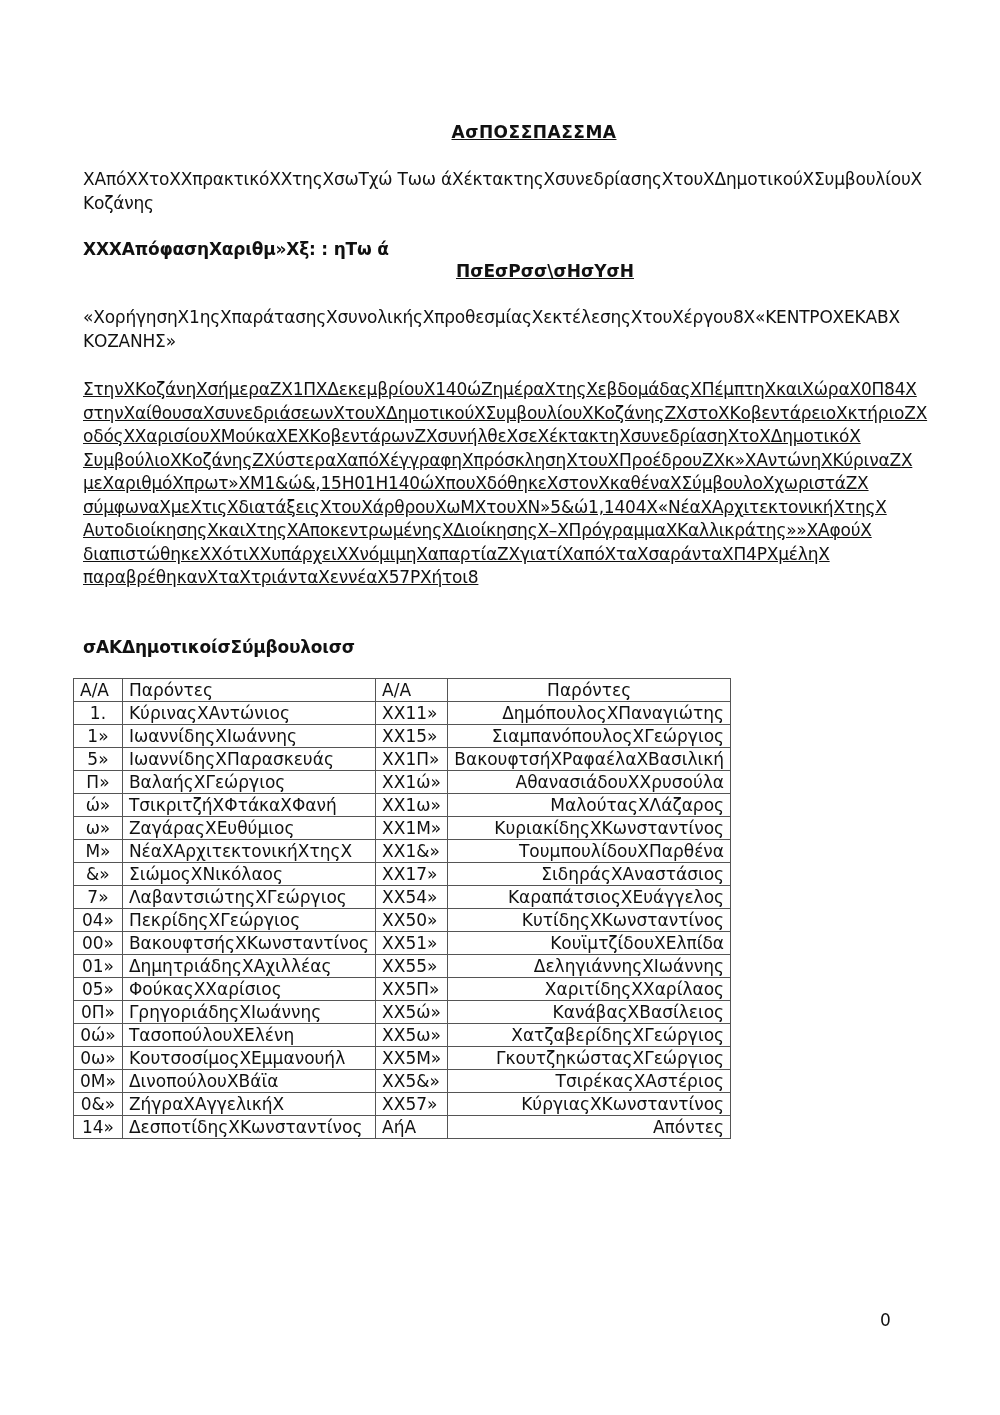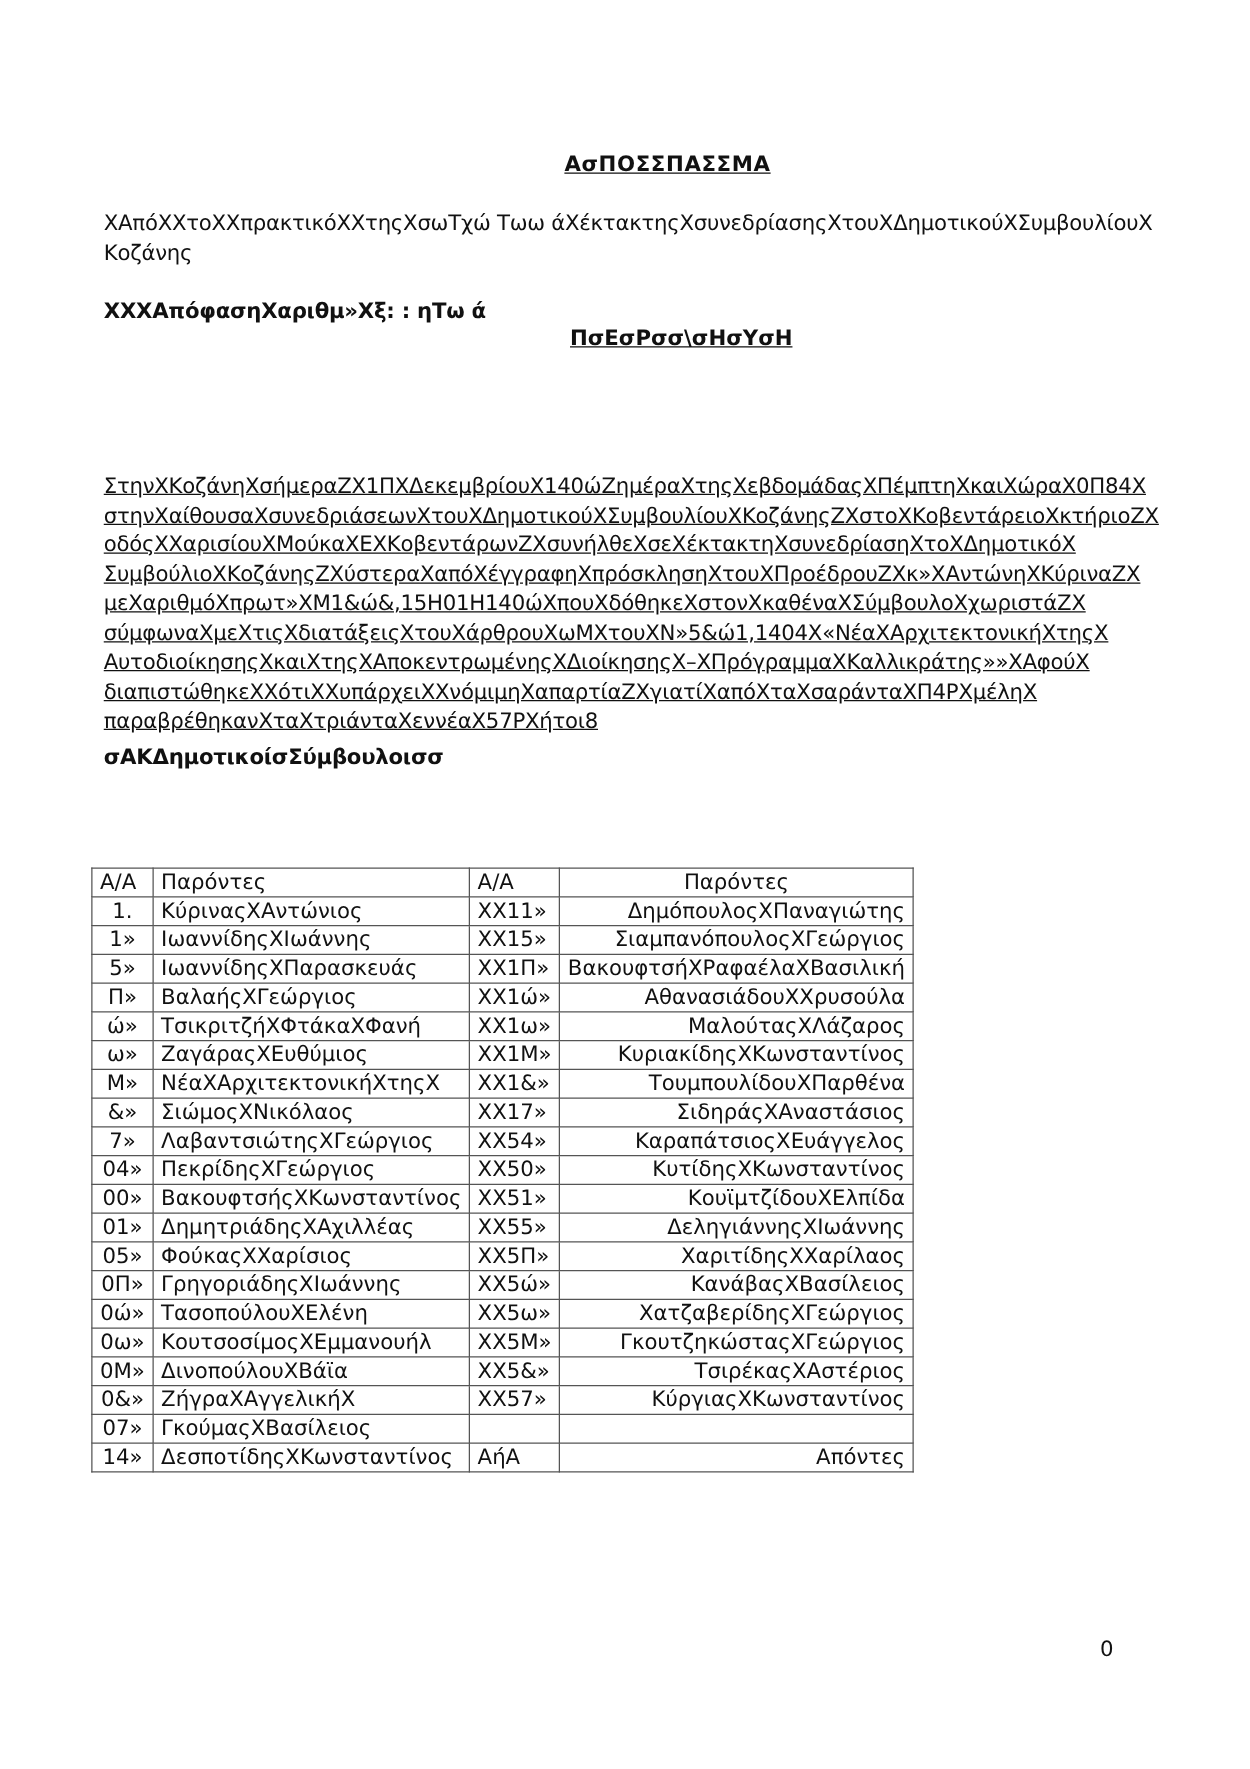--- a/index.html
+++ b/index.html
@@ -15,25 +15,25 @@
   .para {
     position: absolute; left: 83px; width: 840px; font-size: 17px; line-height: 23.5px;
     letter-spacing: -0.2px;
   }
   .p-extract { top: 168px; }
   .p-decision { top: 238px; }
   .p-subject { position: absolute; left: 0; width: 1000px; top: 261px; text-align: center;
     font-size: 17px; font-weight: bold; text-decoration: underline; padding-left: 90px; box-sizing: border-box; }
   .p-grant { top: 306px; }
   .p-body { top: 378px; text-decoration: underline; }
-  .p-councillors { top: 595px; font-weight: normal; }
+  .p-councillors { top: 636px; font-weight: normal; }
   .bold { font-weight: bold; }
   table.att {
     position: absolute; left: 73px; top: 678px; width: 636px;
-    border-collapse: collapse; font-size: 17px; margin-top: 16px;
+    border-collapse: collapse; font-size: 17px;
   }
   table.att td {
     border: 1px solid #555555; height: 22px; padding: 0 6px; line-height: 22px;
     white-space: nowrap; overflow: hidden;
   }
   .c1 { width: 70px; text-align: center; }
   .c2 { width: 296px; }
   .c3 { width: 70px; }
   .c4 { width: 300px; text-align: right; }
   .hdr-center { text-align: center; }
@@ -45,20 +45,21 @@
 <div class="page">
 
   <div class="title">ΑσΠΟΣΣΠΑΣΣΜΑ</div>
 
   <div class="para p-extract">ΧΑπόΧΧτοΧΧπρακτικόΧΧτηςΧσωΤχώ Τωω άΧέκτακτηςΧσυνεδρίασηςΧτουΧΔημοτικούΧΣυμβουλίουΧ Κοζάνης</div>
 
   <div class="para p-decision bold">ΧΧΧΑπόφασηΧαριθμ»Χξ: : ηΤω ά</div>
 
   <div class="p-subject">ΠσΕσΡσσ\σΗσΥσΗ</div>
 
+  <div class="para p-grant">«ΧορήγησηΧ1ηςΧπαράτασηςΧσυνολικήςΧπροθεσμίαςΧεκτέλεσηςΧτουΧέργου8Χ«ΚΕΝΤΡΟΧΕΚΑΒΧ ΚΟΖΑΝΗΣ»</div>
 
   <div class="para p-body">ΣτηνΧΚοζάνηΧσήμεραΖΧ1ΠΧΔεκεμβρίουΧ140ώΖημέραΧτηςΧεβδομάδαςΧΠέμπτηΧκαιΧώραΧ0Π84Χ στηνΧαίθουσαΧσυνεδριάσεωνΧτουΧΔημοτικούΧΣυμβουλίουΧΚοζάνηςΖΧστοΧΚοβεντάρειοΧκτήριοΖΧ οδόςΧΧαρισίουΧΜούκαΧΕΧΚοβεντάρωνΖΧσυνήλθεΧσεΧέκτακτηΧσυνεδρίασηΧτοΧΔημοτικόΧ ΣυμβούλιοΧΚοζάνηςΖΧύστεραΧαπόΧέγγραφηΧπρόσκλησηΧτουΧΠροέδρουΖΧκ»ΧΑντώνηΧΚύριναΖΧ μεΧαριθμόΧπρωτ»ΧΜ1&amp;ώ&amp;,15Η01Η140ώΧπουΧδόθηκεΧστονΧκαθέναΧΣύμβουλοΧχωριστάΖΧ σύμφωναΧμεΧτιςΧδιατάξειςΧτουΧάρθρουΧωΜΧτουΧΝ»5&amp;ώ1,1404Χ«ΝέαΧΑρχιτεκτονικήΧτηςΧ ΑυτοδιοίκησηςΧκαιΧτηςΧΑποκεντρωμένηςΧΔιοίκησηςΧ–ΧΠρόγραμμαΧΚαλλικράτης»»ΧΑφούΧ διαπιστώθηκεΧΧότιΧΧυπάρχειΧΧνόμιμηΧαπαρτίαΖΧγιατίΧαπόΧταΧσαράνταΧΠ4ΡΧμέληΧ παραβρέθηκανΧταΧτριάνταΧεννέαΧ57ΡΧήτοι8</div>
 
   <div class="para p-councillors bold">σΑΚΔημοτικοίσΣύμβουλοισσ</div>
 
   <table class="att">
     <tbody id="att-body">
       <tr>
         <td class="c1" style="text-align:left">Α/Α</td>
         <td class="c2">Παρόντες</td>
@@ -167,26 +168,20 @@
           <td class="c3">ΧΧ5&amp;»</td>
           <td class="c4">ΤσιρέκαςΧΑστέριος</td>
         </tr>
         <tr>
           <td class="c1">0&amp;»</td>
           <td class="c2">ΖήγραΧΑγγελικήΧ</td>
           <td class="c3">ΧΧ57»</td>
           <td class="c4">ΚύργιαςΧΚωνσταντίνος</td>
         </tr>
         <tr>
-          <td class="c1">07»</td>
-          <td class="c2">ΓκούμαςΧΒασίλειος</td>
-          <td class="c3"></td>
-          <td class="c4"></td>
-        </tr>
-        <tr>
           <td class="c1">14»</td>
           <td class="c2">ΔεσποτίδηςΧΚωνσταντίνος</td>
           <td class="c3">ΑήΑ</td>
           <td class="c4">Απόντες</td>
         </tr>
       </tbody>
   </table>
 
   <div class="page-num">0</div>
 </div>

